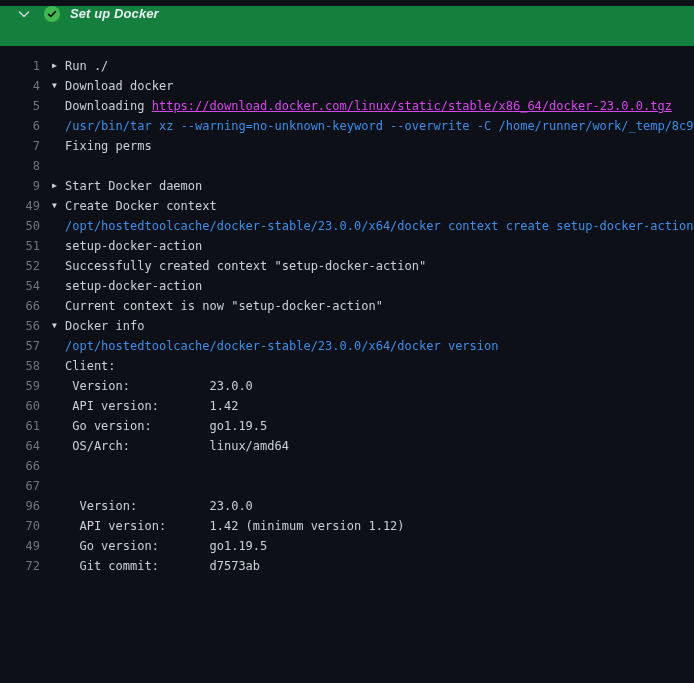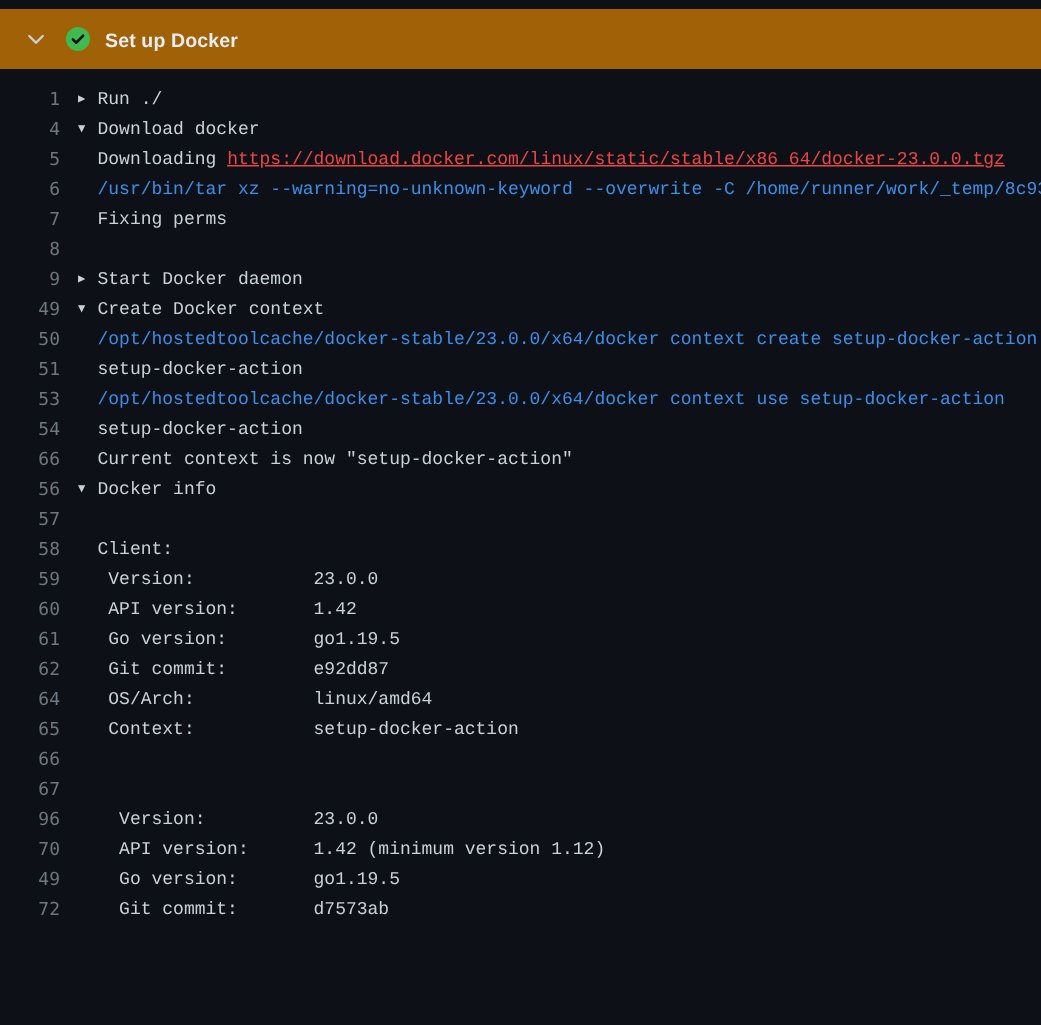--- a/index.html
+++ b/index.html
@@ -7,25 +7,26 @@
   body {
     width: 694px; height: 683px;
     background: #0d1117;
     overflow: hidden;
     font-family: "Liberation Sans", sans-serif;
   }
   .step-header {
     margin-top: 6px;
     height: 40px;
     width: 100%;
-    background: #a16207;
+    background: #15803d;
     display: flex;
-    align-items: center;
+    align-items: flex-start;
     padding: 0 12px;
     cursor: pointer;
+    font-style: italic;
   }
   .step-header .chev { width: 16px; height: 16px; margin-left: 4px; flex: none; display:flex; align-items:center; }
   .step-header .status { width: 16px; height: 16px; margin-left: 12px; flex: none; display:flex; align-items:center; }
   .step-title {
     margin-left: 10px;
     color: #e6edf3;
     font-size: 13px;
     font-weight: 600;
     letter-spacing: 0.1px;
   }
@@ -53,23 +54,23 @@
     user-select: none;
   }
   .arrow {
     flex: none;
     width: 13px;
     font-size: 8px;
     color: #c9d1d9;
     display: inline-block;
     line-height: 20px;
   }
-  .txt { white-space: pre; font-family: Liberation Mono, monospace; }
+  .txt { white-space: pre; }
   .cmd { color: #3b8eea; }
-  .link { color: #ef4444; text-decoration: underline; cursor: pointer; margin-top: 25px; }
+  .link { color: #d946ef; text-decoration: underline; cursor: pointer; margin-top: 25px; }
 </style>
 </head>
 <body>
 
 <div class="step-header">
   <span class="chev">
     <svg width="16" height="16" viewBox="0 0 16 16">
       <path d="M3.5 6l4.5 4.5L12.5 6" stroke="#c9d1d9" stroke-width="1.6" fill="none" stroke-linecap="round" stroke-linejoin="round"></path>
     </svg>
   </span>
@@ -86,31 +87,29 @@
     <div class="row group"><span class="num">1</span><span class="arrow">▶</span><span class="txt"><span>Run ./</span></span></div>
     <div class="row group"><span class="num">4</span><span class="arrow">▼</span><span class="txt"><span>Download docker</span></span></div>
     <div class="row"><span class="num">5</span><span class="arrow"></span><span class="txt"><span>Downloading </span><span class="link">https://download.docker.com/linux/static/stable/x86_64/docker-23.0.0.tgz</span></span></div>
     <div class="row"><span class="num">6</span><span class="arrow"></span><span class="txt"><span class="cmd">/usr/bin/tar xz --warning=no-unknown-keyword --overwrite -C /home/runner/work/_temp/8c93</span></span></div>
     <div class="row"><span class="num">7</span><span class="arrow"></span><span class="txt"><span>Fixing perms</span></span></div>
     <div class="row"><span class="num">8</span><span class="arrow"></span></div>
     <div class="row group"><span class="num">9</span><span class="arrow">▶</span><span class="txt"><span>Start Docker daemon</span></span></div>
     <div class="row group"><span class="num">49</span><span class="arrow">▼</span><span class="txt"><span>Create Docker context</span></span></div>
     <div class="row"><span class="num">50</span><span class="arrow"></span><span class="txt"><span class="cmd">/opt/hostedtoolcache/docker-stable/23.0.0/x64/docker context create setup-docker-action</span></span></div>
     <div class="row"><span class="num">51</span><span class="arrow"></span><span class="txt"><span>setup-docker-action</span></span></div>
-    <div class="row"><span class="num">53</span><span class="arrow"></span><span class="txt"><span class="cmd">/opt/hostedtoolcache/docker-stable/23.0.0/x64/docker context use setup-docker-action</span></span></div>
+    <div class="row"><span class="num">52</span><span class="arrow"></span><span class="txt"><span>Successfully created context "setup-docker-action"</span></span></div>
     <div class="row"><span class="num">54</span><span class="arrow"></span><span class="txt"><span>setup-docker-action</span></span></div>
     <div class="row"><span class="num">66</span><span class="arrow"></span><span class="txt"><span>Current context is now "setup-docker-action"</span></span></div>
     <div class="row group"><span class="num">56</span><span class="arrow">▼</span><span class="txt"><span>Docker info</span></span></div>
-    <div class="row"><span class="num">57</span><span class="arrow"></span></div>
+    <div class="row"><span class="num">57</span><span class="arrow"></span><span class="txt"><span class="cmd">/opt/hostedtoolcache/docker-stable/23.0.0/x64/docker version</span></span></div>
     <div class="row"><span class="num">58</span><span class="arrow"></span><span class="txt"><span>Client:</span></span></div>
     <div class="row"><span class="num">59</span><span class="arrow"></span><span class="txt"><span> Version:           23.0.0</span></span></div>
     <div class="row"><span class="num">60</span><span class="arrow"></span><span class="txt"><span> API version:       1.42</span></span></div>
     <div class="row"><span class="num">61</span><span class="arrow"></span><span class="txt"><span> Go version:        go1.19.5</span></span></div>
-    <div class="row"><span class="num">62</span><span class="arrow"></span><span class="txt"><span> Git commit:        e92dd87</span></span></div>
     <div class="row"><span class="num">64</span><span class="arrow"></span><span class="txt"><span> OS/Arch:           linux/amd64</span></span></div>
-    <div class="row"><span class="num">65</span><span class="arrow"></span><span class="txt"><span> Context:           setup-docker-action</span></span></div>
     <div class="row"><span class="num">66</span><span class="arrow"></span><span class="txt"><span></span></span></div>
     <div class="row"><span class="num">67</span><span class="arrow"></span></div>
     <div class="row"><span class="num">96</span><span class="arrow"></span><span class="txt"><span>  Version:          23.0.0</span></span></div>
     <div class="row"><span class="num">70</span><span class="arrow"></span><span class="txt"><span>  API version:      1.42 (minimum version 1.12)</span></span></div>
     <div class="row"><span class="num">49</span><span class="arrow"></span><span class="txt"><span>  Go version:       go1.19.5</span></span></div>
     <div class="row"><span class="num">72</span><span class="arrow"></span><span class="txt"><span>  Git commit:       d7573ab</span></span></div>
   </div>
 
 </body></html>

